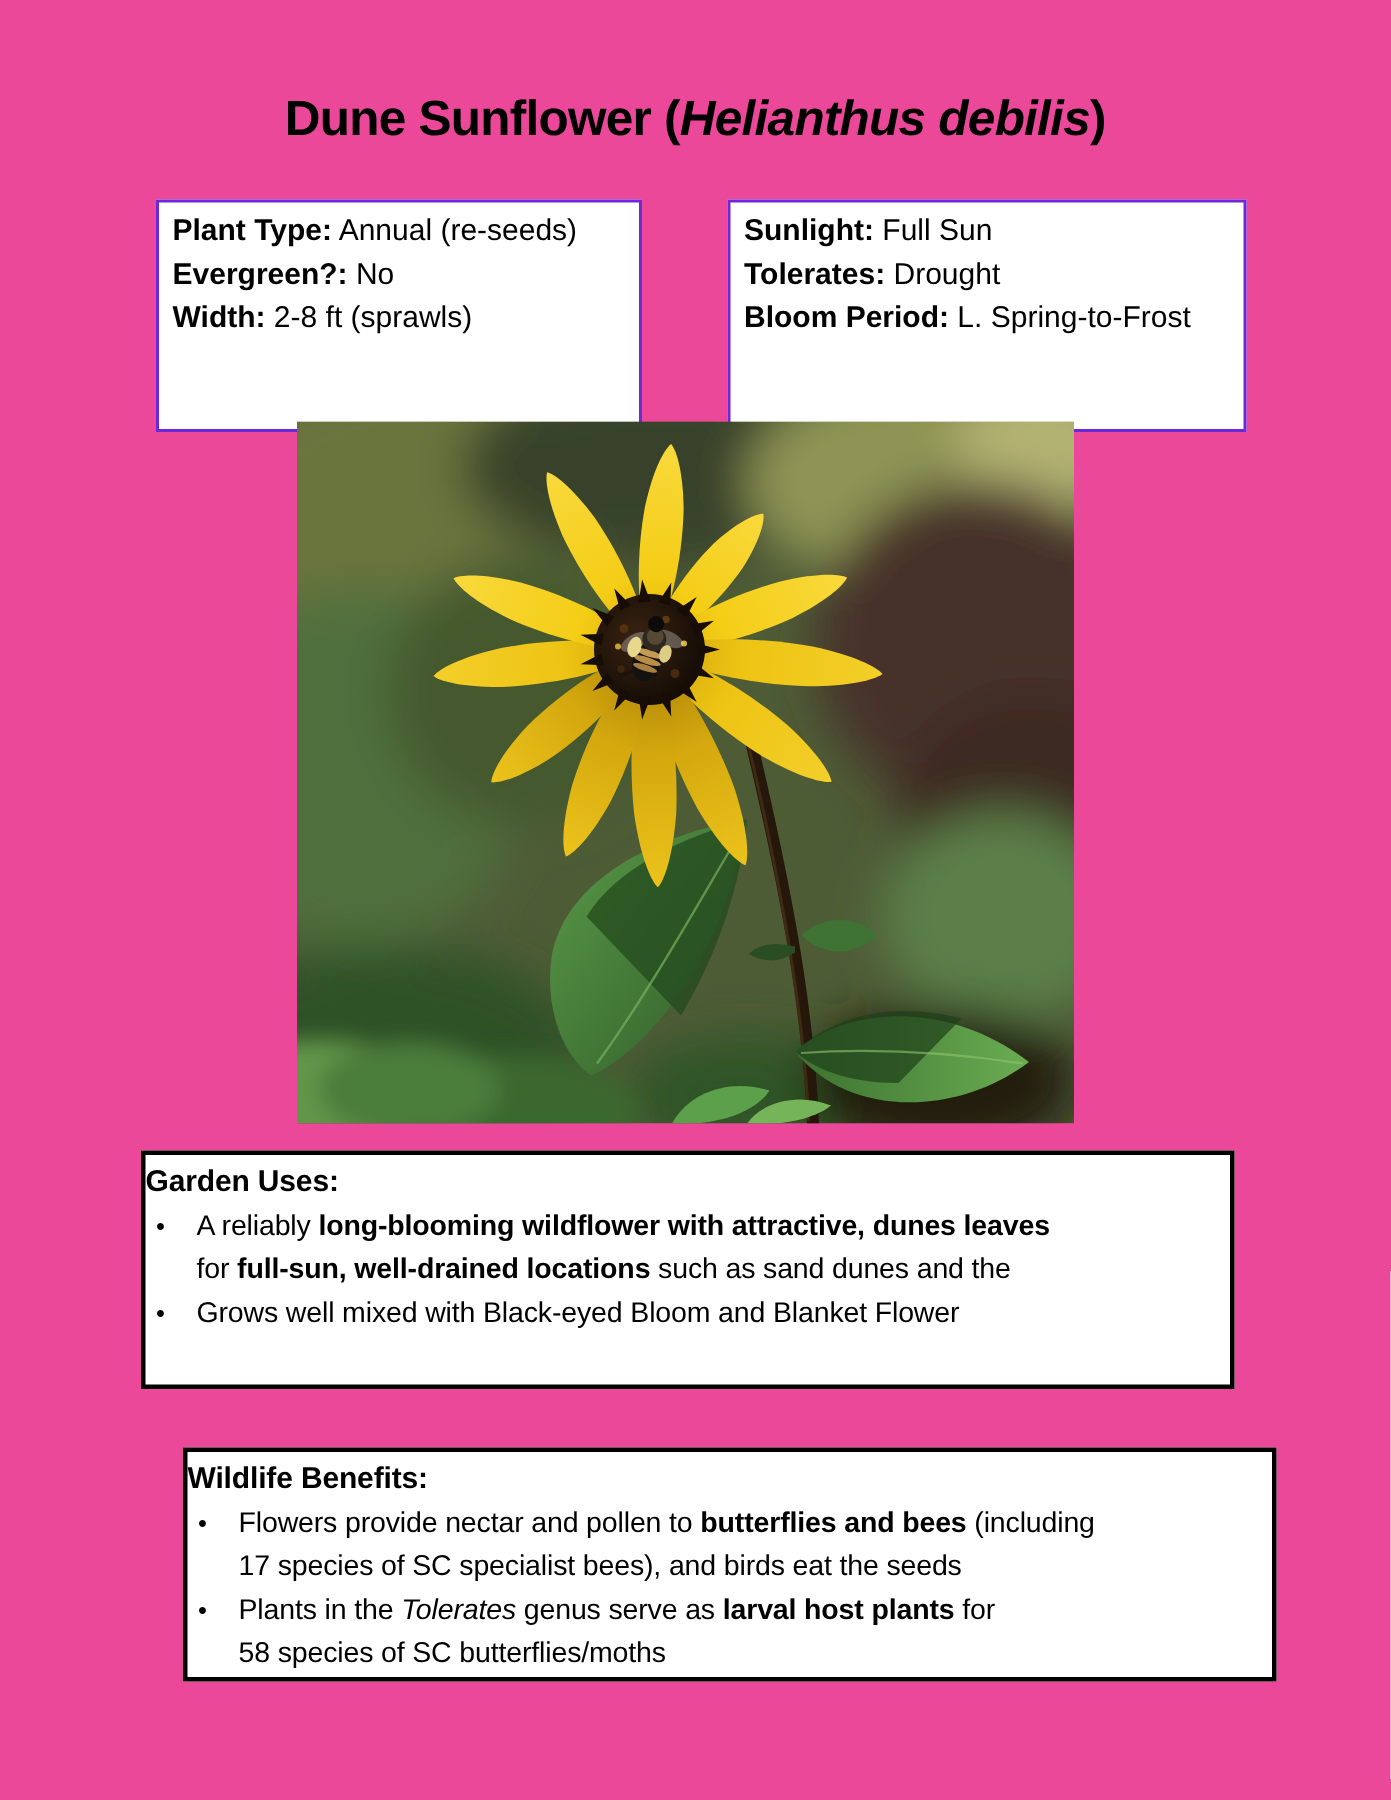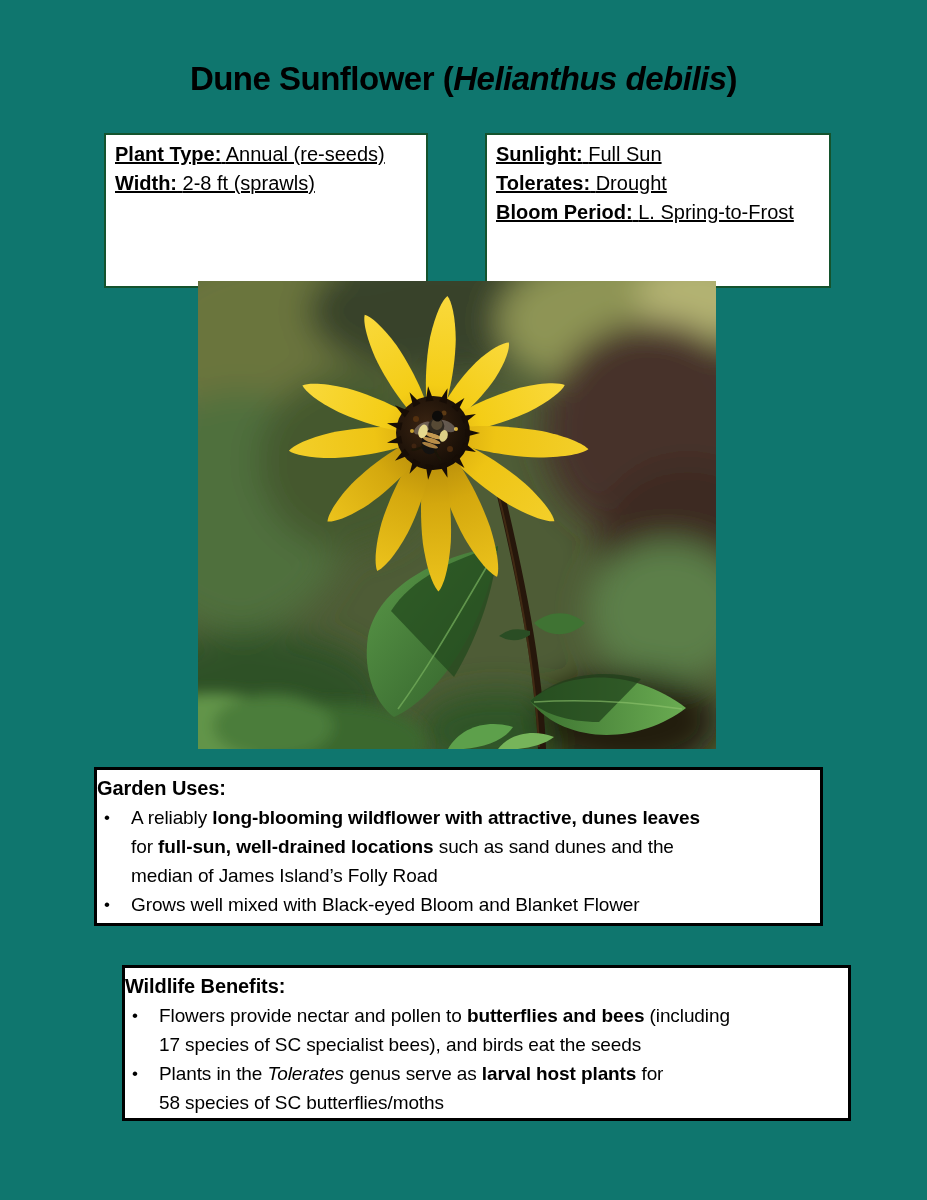--- a/index.html
+++ b/index.html
@@ -1,34 +1,33 @@
 <!DOCTYPE html>
 <html><head>
 <meta charset="utf-8">
 <style>
   * { margin:0; padding:0; box-sizing:border-box; }
   html,body { background:#ffffff; }
   .page {
-    position:relative; width:927px; height:1200px; background:#0f766e;
+    position:relative; width:927px; height:1200px; background:#ec4899;
     font-family:"Liberation Sans", sans-serif; color:#000;
     margin:0 auto; overflow:hidden;
   }
   .title {
     position:absolute; left:0; top:60px; width:100%;
     text-align:center; font-size:33px; font-weight:700;
     letter-spacing:-0.5px; white-space:nowrap;
   }
   .it { font-style:italic; }
   .b  { font-weight:700; }
   .info-box {
     position:absolute; top:133px; height:155px;
-    border:2px solid #14532d; background:#fff;
+    border:2px solid #6d28d9; background:#fff;
     font-size:20px; line-height:29px; padding:5px 4px 5px 9px;
     white-space:nowrap;
-    text-decoration:underline;
   }
   .info-box.left  { left:104px; width:324px; }
   .info-box.right { left:485px; width:346px; }
   .lbl { font-weight:700; }
   .photo {
     position:absolute; left:198px; top:281px; width:518px; height:468px;
     overflow:hidden;
   }
   .photo svg { display:block; }
   .text-box {
@@ -46,20 +45,21 @@
 </style>
 </head>
 <body>
 
 <div class="page">
 
   <div class="title"><span>Dune Sunflower (</span><span class="it">Helianthus debilis</span><span>)</span></div>
 
   <div class="info-box left">
     <div><span class="lbl">Plant Type:</span> <span>Annual (re-seeds)</span></div>
+    <div><span class="lbl">Evergreen?:</span> <span>No</span></div>
     <div><span class="lbl">Width:</span> <span>2-8 ft (sprawls)</span></div>
   </div>
 
   <div class="info-box right">
     <div><span class="lbl">Sunlight:</span> <span>Full Sun</span></div>
     <div><span class="lbl">Tolerates:</span> <span>Drought</span></div>
     <div><span class="lbl">Bloom Period:</span> <span>L. Spring-to-Frost</span></div>
   </div>
 
   <div class="photo">
@@ -203,21 +203,21 @@
           </g>
         </g>
       </g>
     </svg>
   </div>
 
   <div class="text-box garden">
     <div class="box-heading">Garden Uses:</div>
     <div class="bullet">
       <span class="marker">•</span>
-      <div class="bullet-text"><span>A reliably </span><span class="b">long-blooming wildflower with attractive, dunes leaves</span><br><span>for </span><span class="b">full-sun, well-drained locations</span><span> such as sand dunes and the</span><br><span>median of James Island’s Folly Road</span></div>
+      <div class="bullet-text"><span>A reliably </span><span class="b">long-blooming wildflower with attractive, dunes leaves</span><br><span>for </span><span class="b">full-sun, well-drained locations</span><span> such as sand dunes and the</span><br></div>
     </div>
     <div class="bullet">
       <span class="marker">•</span>
       <div class="bullet-text"><span>Grows well mixed with Black-eyed Bloom and Blanket Flower</span></div>
     </div>
   </div>
 
   <div class="text-box wildlife">
     <div class="box-heading">Wildlife Benefits:</div>
     <div class="bullet">

